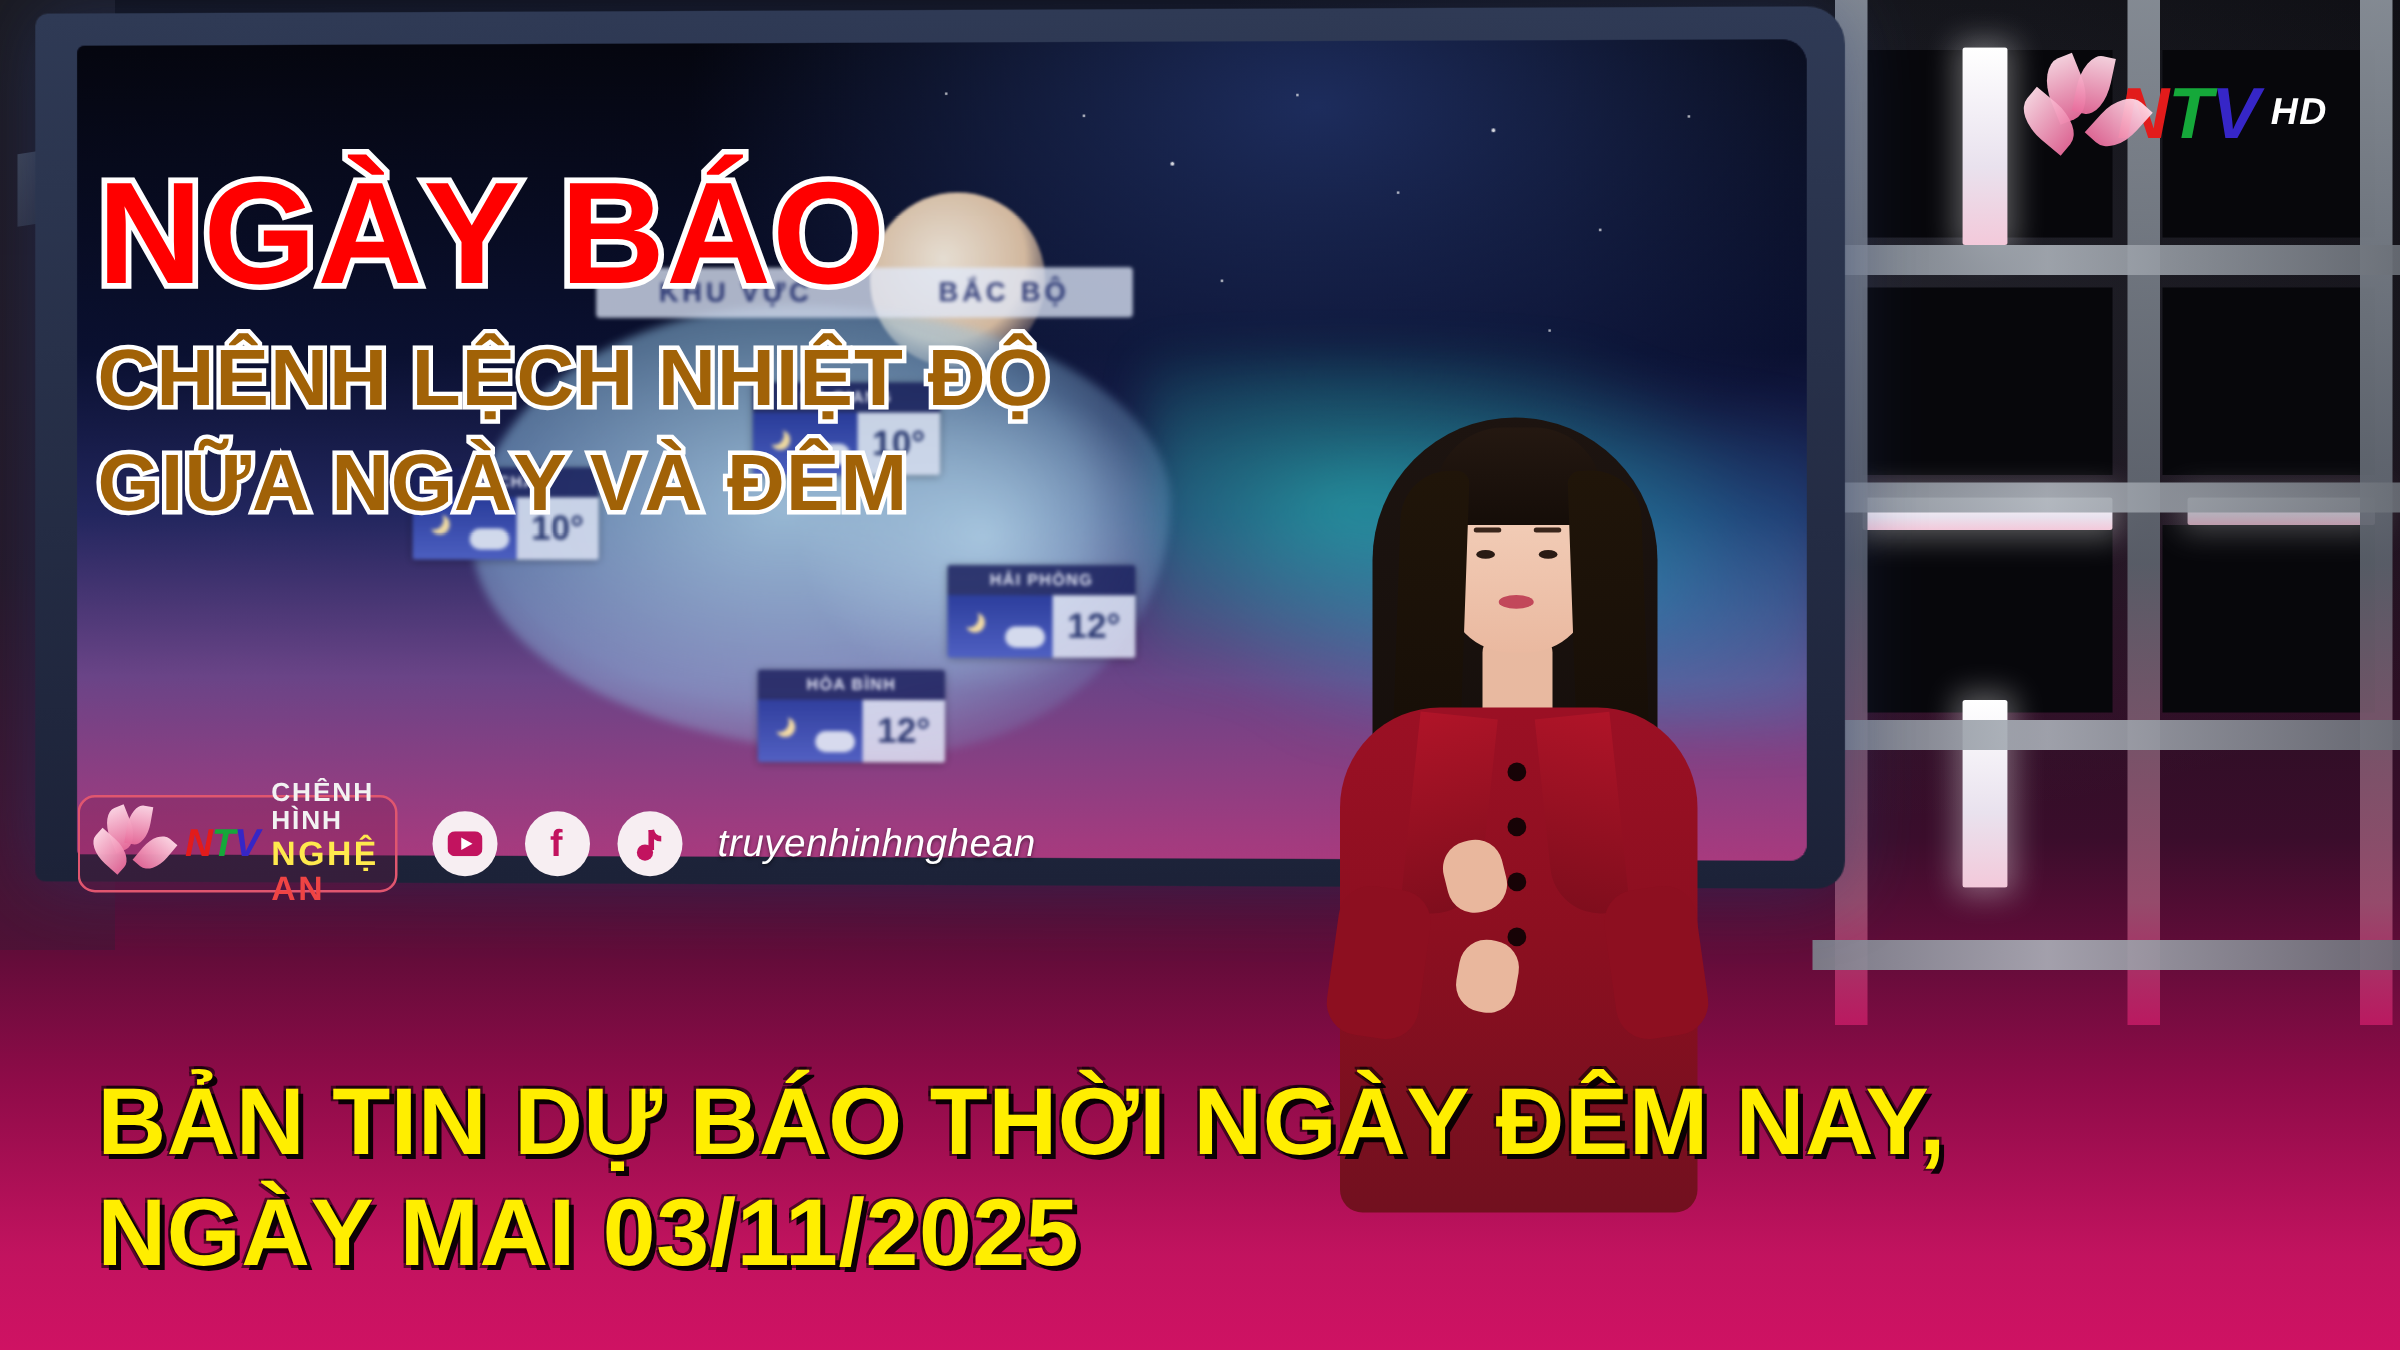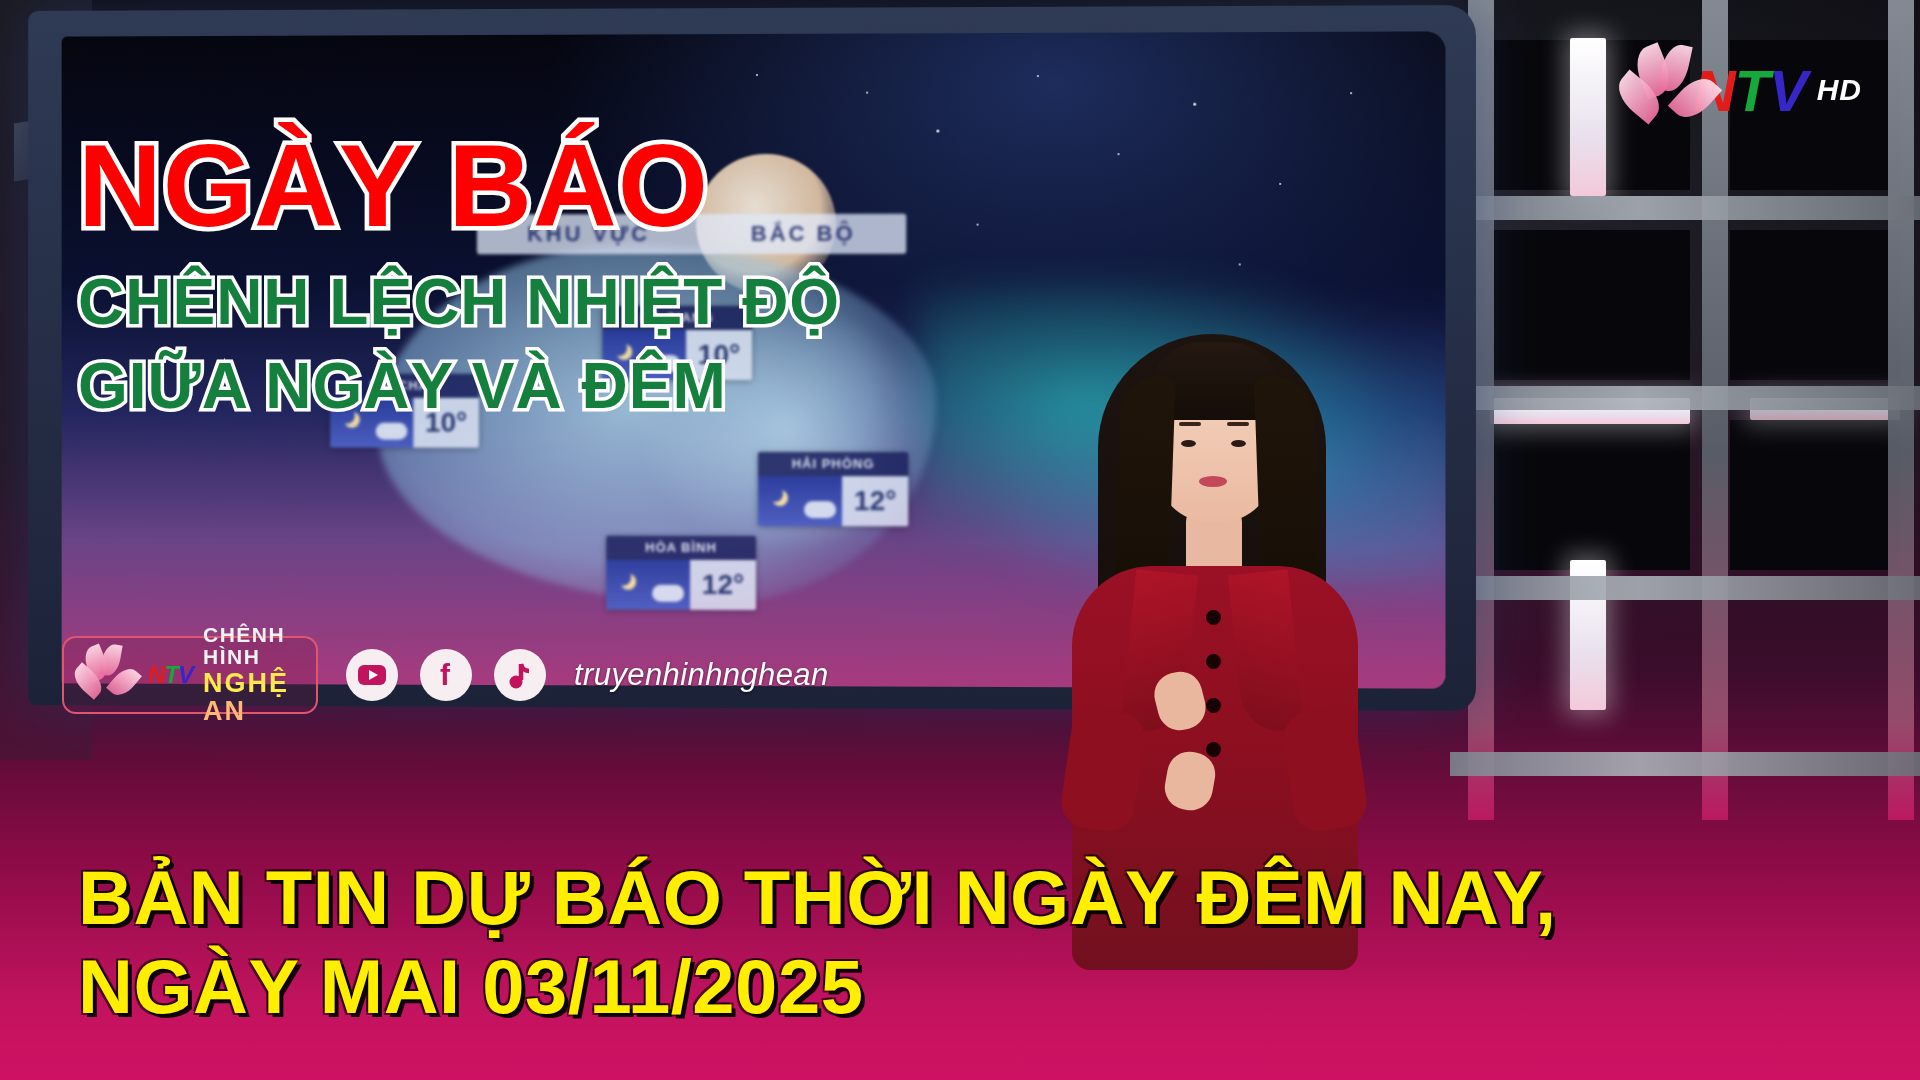--- a/index.html
+++ b/index.html
@@ -113,38 +113,38 @@
   .p-hand{ position:absolute; width:48px; height:58px; background:#e9b79d; border-radius:22px; }
   .p-sleeve{ position:absolute; width:74px; height:120px; background:#8d0f20; border-radius:26px; }
 
   
   .headline{ position:absolute; left:78px; top:128px; width:920px; }
   .hl-line{ font-weight:900; line-height:1; white-space:nowrap;
             letter-spacing:1px; }
   .hl-1{ font-size:116px; color:#ff0000;
      -webkit-text-stroke:9px #ffffff; paint-order:stroke fill;
      text-shadow:0 0 2px #fff; }
-  .hl-2, .hl-3{ font-size:64px; color:#15803d; margin-top:26px;
+  .hl-2, .hl-3{ font-size:64px; color:#a16207; margin-top:26px;
      -webkit-text-stroke:7px #ffffff; paint-order:stroke fill; }
   .hl-3{ margin-top:20px; }
 
   
   .chbar{ position:absolute; left:62px; top:636px; display:flex; align-items:center; gap:28px; }
   .logo-box{ position:relative; width:256px; height:78px; border:2px solid #e0566f;
      border-radius:14px; background:rgba(120,20,70,.28); display:flex; align-items:center; gap:10px;
      padding:0 12px; }
   .lotus{ position:relative; width:62px; height:62px; flex:0 0 62px; }
   .petal{ position:absolute; background:linear-gradient(180deg,#ffd9e6,#e86d9c);
      border-radius:60% 0 60% 0; opacity:.95; }
-  .ntv-word{ font-size:24px; font-weight:900; font-style:italic; letter-spacing:-1px; }
+  .ntv-word{ font-size:31px; font-weight:900; font-style:italic; letter-spacing:-1px; }
   .ntv-word .n{ color:#e21b1b; } .ntv-word .t{ color:#15a83a; } .ntv-word .v{ color:#3626c7; }
   .logo-txt{ display:flex; flex-direction:column; line-height:1.06; }
   .logo-txt .l1{ color:#f2f2f2; font-size:21px; font-weight:700; letter-spacing:1.5px; }
   .logo-txt .l2{ color:#ffe94d; font-size:27px; font-weight:900; letter-spacing:2px; }
-  .logo-txt .l2 .an{ color:#fdba74; }
+  .logo-txt .l2 .an{ color:#ef4444; }
 
   .socials{ display:flex; align-items:center; gap:22px; }
   .sdot{ width:52px; height:52px; border-radius:50%; background:#f7eef2;
      display:flex; align-items:center; justify-content:center; }
   .handle{ color:#ffffff; font-size:31px; font-style:italic; letter-spacing:.4px;
      text-shadow:0 1px 3px rgba(0,0,0,.5); }
 
   
   .bug{ position:absolute; right:58px; top:44px; display:flex; align-items:center; gap:10px; }
   .bug .lotus{ width:92px; height:92px; }

